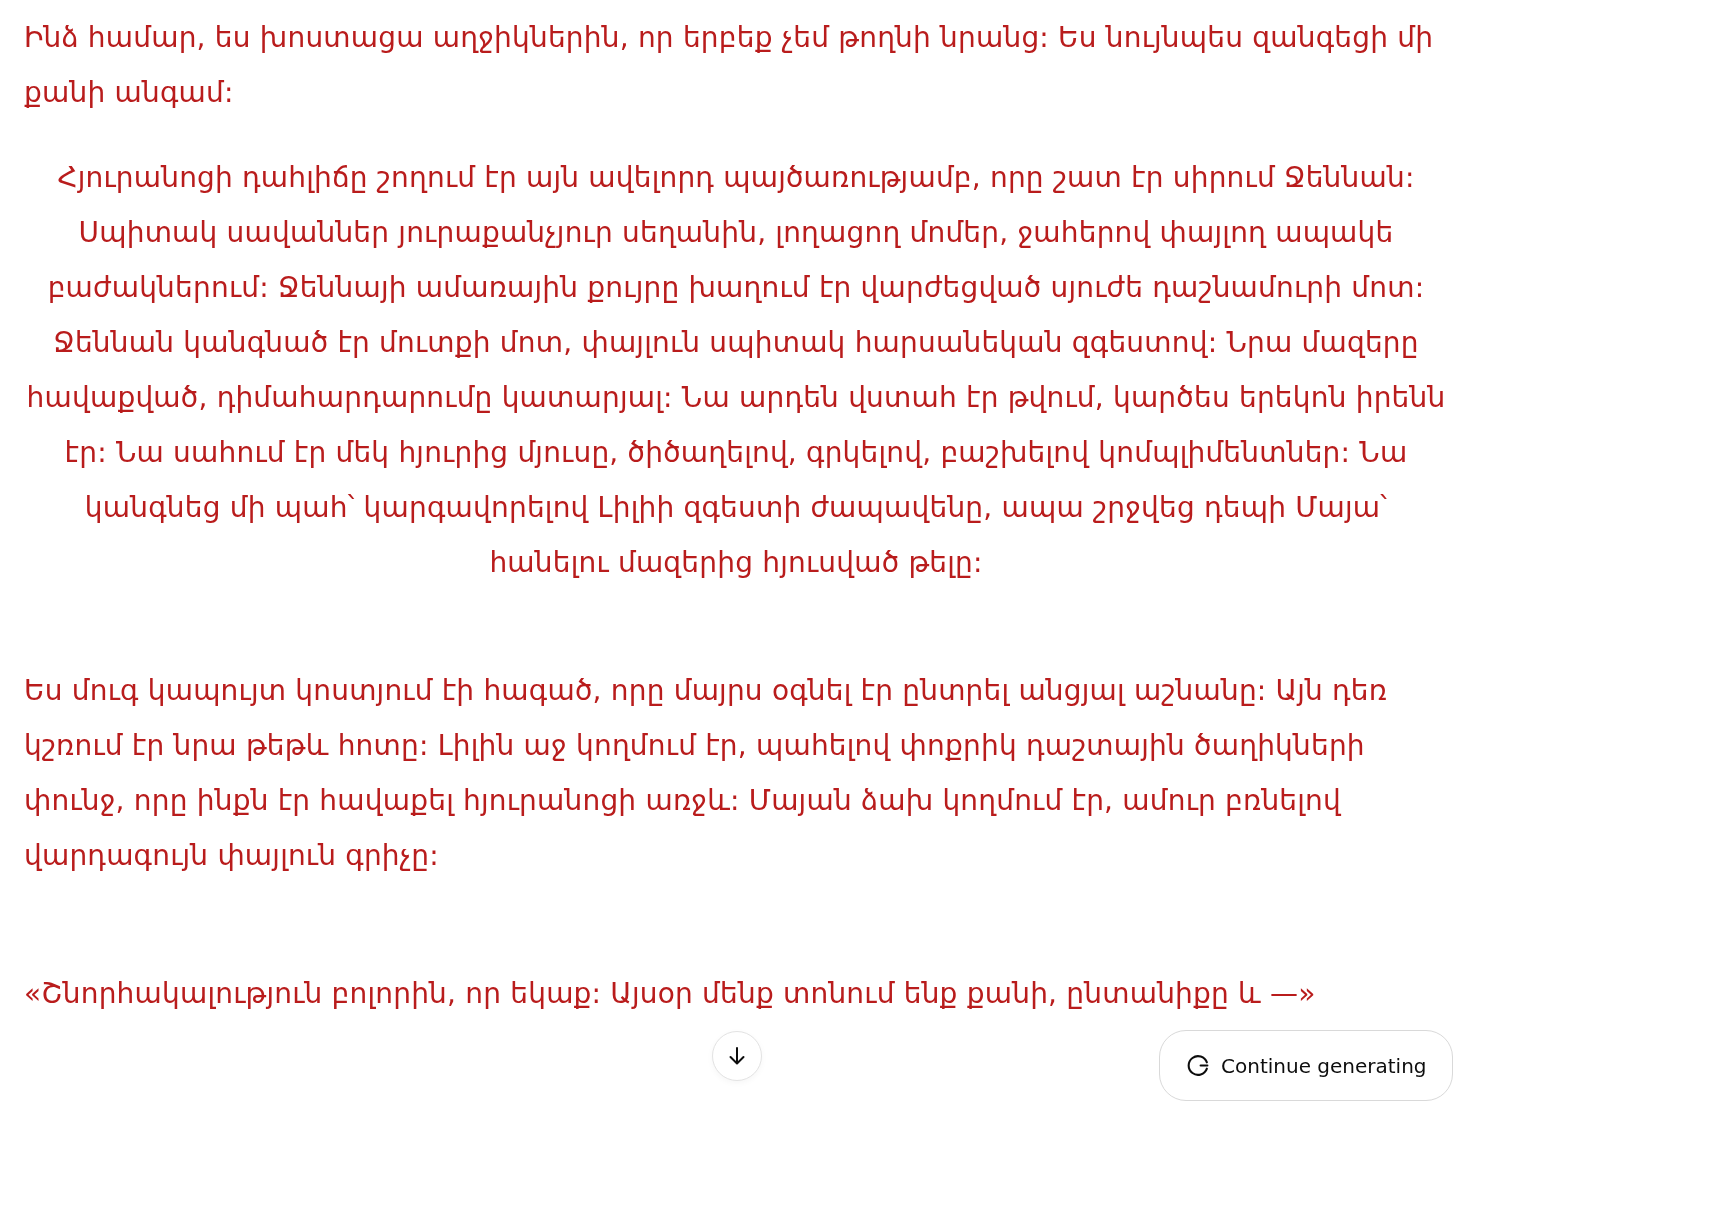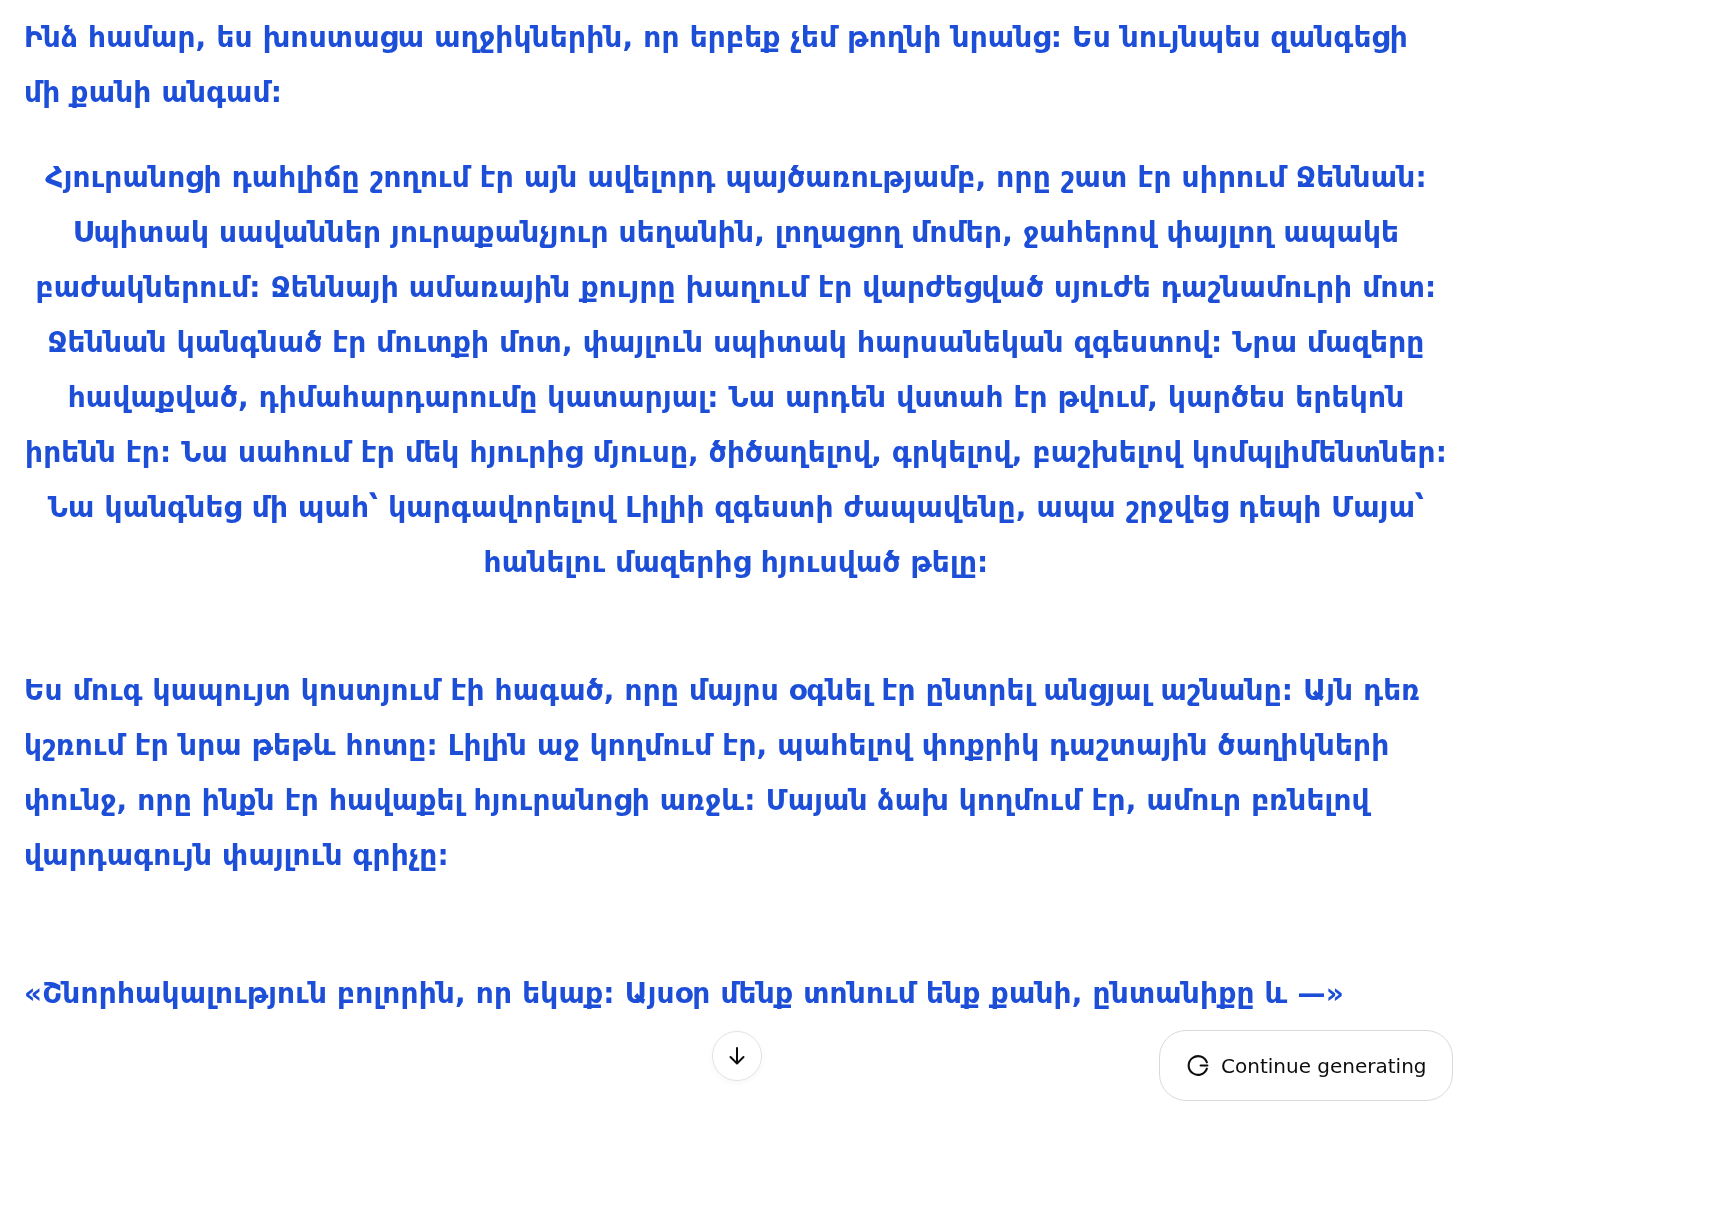--- a/index.html
+++ b/index.html
@@ -19,22 +19,22 @@
     position: absolute;
     inset: 0;
   }
   p.msg {
     position: absolute;
     left: 24px;
     width: 1424px;
     margin: 0;
     font-size: 28px;
     line-height: 55px;
-    font-weight: 700;
-    color: #1d4ed8;
+    font-weight: 400;
+    color: #b91c1c;
     letter-spacing: 0.2px;
   }
   .p1 { top: 10px; }
   .p2 { top: 150px; text-align: center; }
   .p3 { top: 530px; }
   .p4 { top: 618px; }
   .p5 { top: 663px; }
   .p6 { top: 882px; }
   .p7 { top: 966px; }
   .p8 { top: 1036px; width: 680px; }

